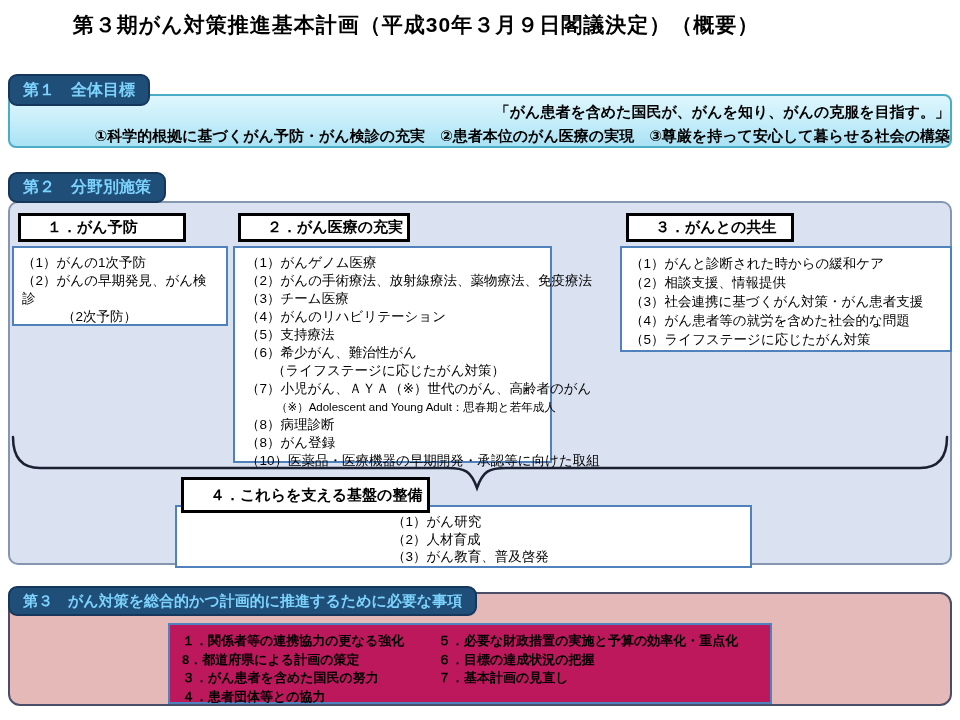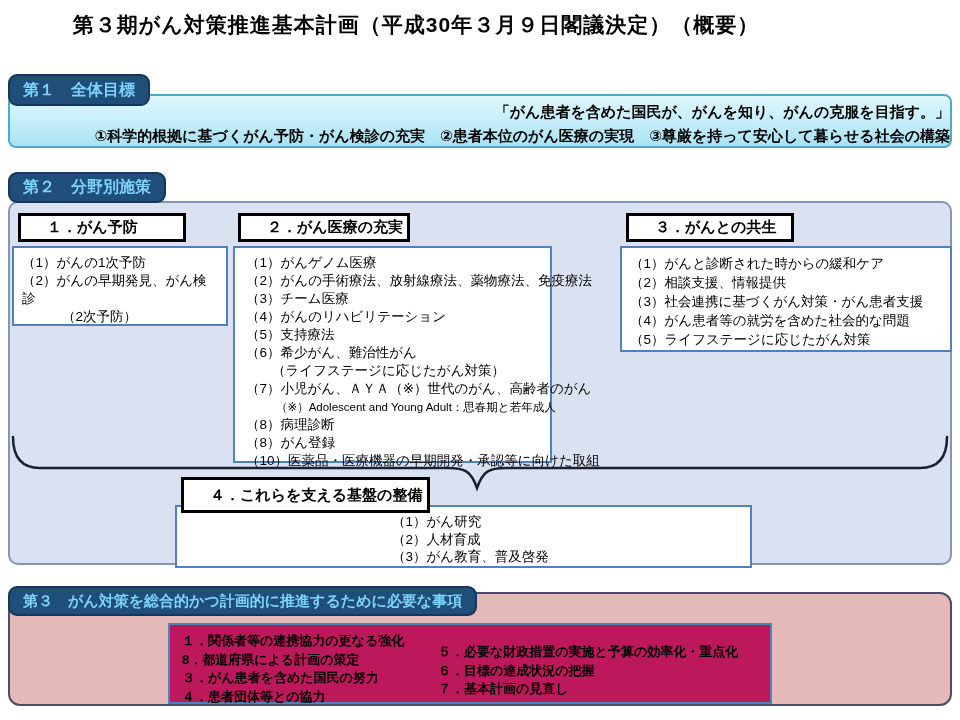--- a/index.html
+++ b/index.html
@@ -78,21 +78,21 @@
     background:#E5B9B8; border:2px solid #4A4E69; border-radius:12px;
     box-sizing:border-box; z-index:0;
   }
   #sec3-box {
     left:168px; top:623px; width:604px; height:81px;
     background:#be185d; border:2.5px solid #4F81BD; box-sizing:border-box;
     z-index:2; display:flex; padding:7px 0 0 12px;
     font-size:13px; font-weight:bold; line-height:18.5px;
   }
   #sec3-left  { width:256px; }
-  #sec3-right { flex:1;margin-top:11px; }
+  #sec3-right { flex:1; }
 </style>
 </head>
 <body>
 
 <div class="abs page-title">第３期がん対策推進基本計画（平成30年３月９日閣議決定）（概要）</div>
 
 <div class="abs tab" id="tab1">第１　全体目標</div>
 <div class="abs" id="goal-box">
   <div id="goal-line1">「がん患者を含めた国民が、がんを知り、がんの克服を目指す。」</div>
   <div id="goal-line2">①科学的根拠に基づくがん予防・がん検診の充実　②患者本位のがん医療の実現　③尊厳を持って安心して暮らせる社会の構築</div>

